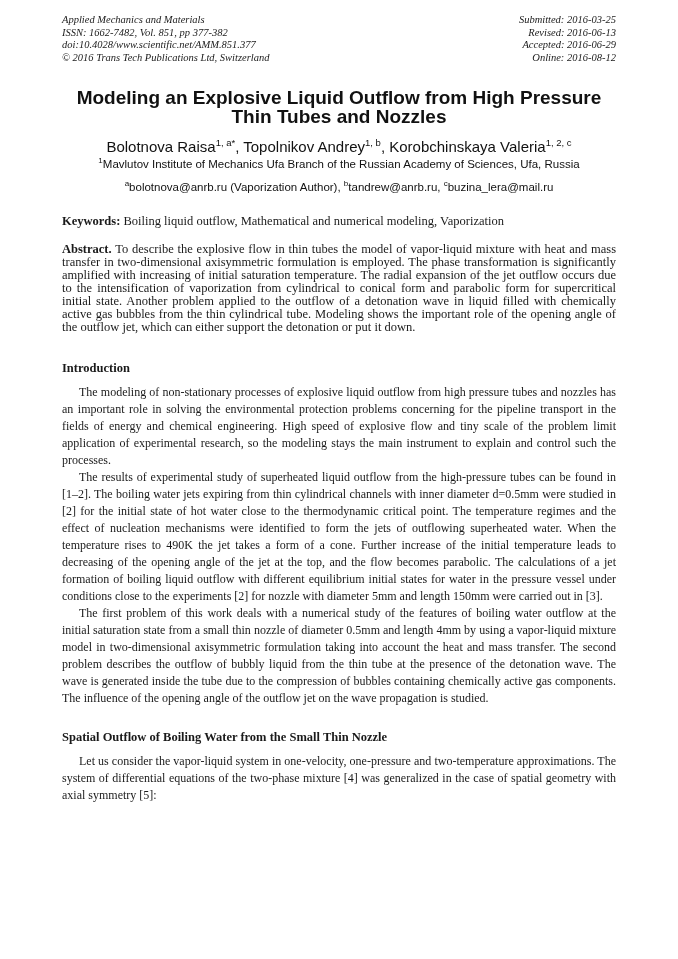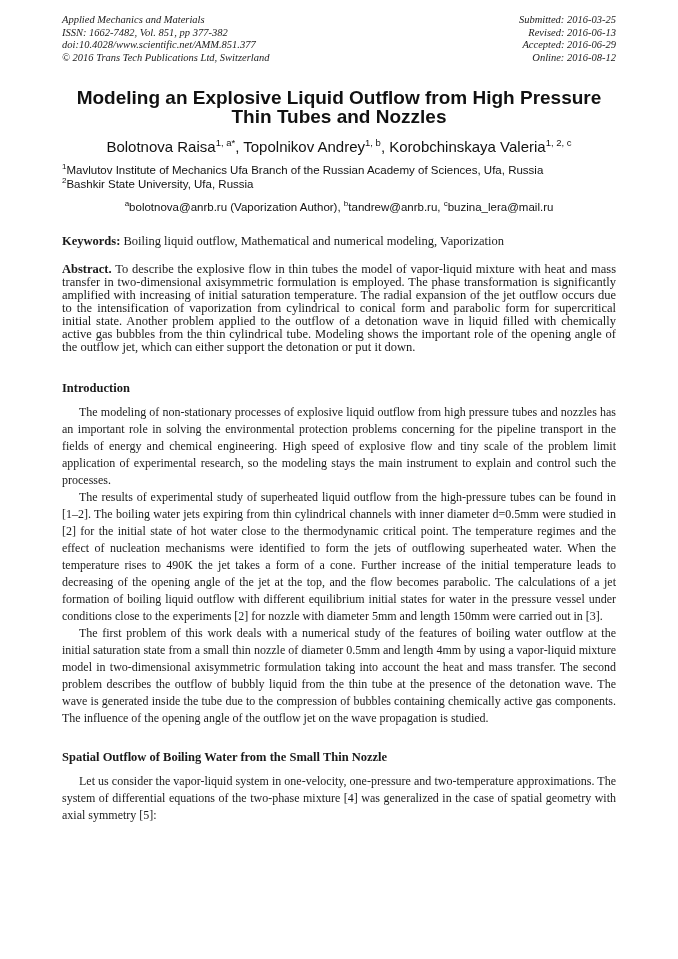--- a/index.html
+++ b/index.html
@@ -48,22 +48,22 @@
     font-size: 15px;
     line-height: 20px;
     color: #111;
   }
   .authors sup {
     font-size: 9.5px;
     vertical-align: super;
     line-height: 0;
   }
   .affiliations {
-    margin-top: 6px;
-    text-align: left;
+    margin-top: 0;
+    text-align: center;
     font-family: "Liberation Sans", sans-serif;
     font-size: 11.5px;
     line-height: 14px;
     color: #111;
   }
   .affiliations sup, .emails sup {
     font-size: 8px;
     vertical-align: super;
     line-height: 0;
   }
@@ -128,21 +128,20 @@
     <div>Modeling an Explosive Liquid Outflow from High Pressure</div>
     <div>Thin Tubes and Nozzles</div>
   </div>
 
   <div class="authors">
     <span>Bolotnova Raisa</span><sup>1, a*</sup><span>, </span><span>Topolnikov Andrey</span><sup>1, b</sup><span>, </span><span>Korobchinskaya Valeria</span><sup>1, 2, c</sup>
   </div>
 
   <div class="affiliations">
     <div><sup>1</sup><span>Mavlutov Institute of Mechanics Ufa Branch of the Russian Academy of Sciences, Ufa, Russia</span></div>
-    <div><sup>2</sup><span>Bashkir State University, Ufa, Russia</span></div>
   </div>
 
   <div class="emails">
     <sup>a</sup><span>bolotnova@anrb.ru (Vaporization Author), </span><sup>b</sup><span>tandrew@anrb.ru, </span><sup>c</sup><span>buzina_lera@mail.ru</span>
   </div>
 
   <div class="keywords">
     <b>Keywords:</b><span> Boiling liquid outflow, Mathematical and numerical modeling, Vaporization</span>
   </div>
 

